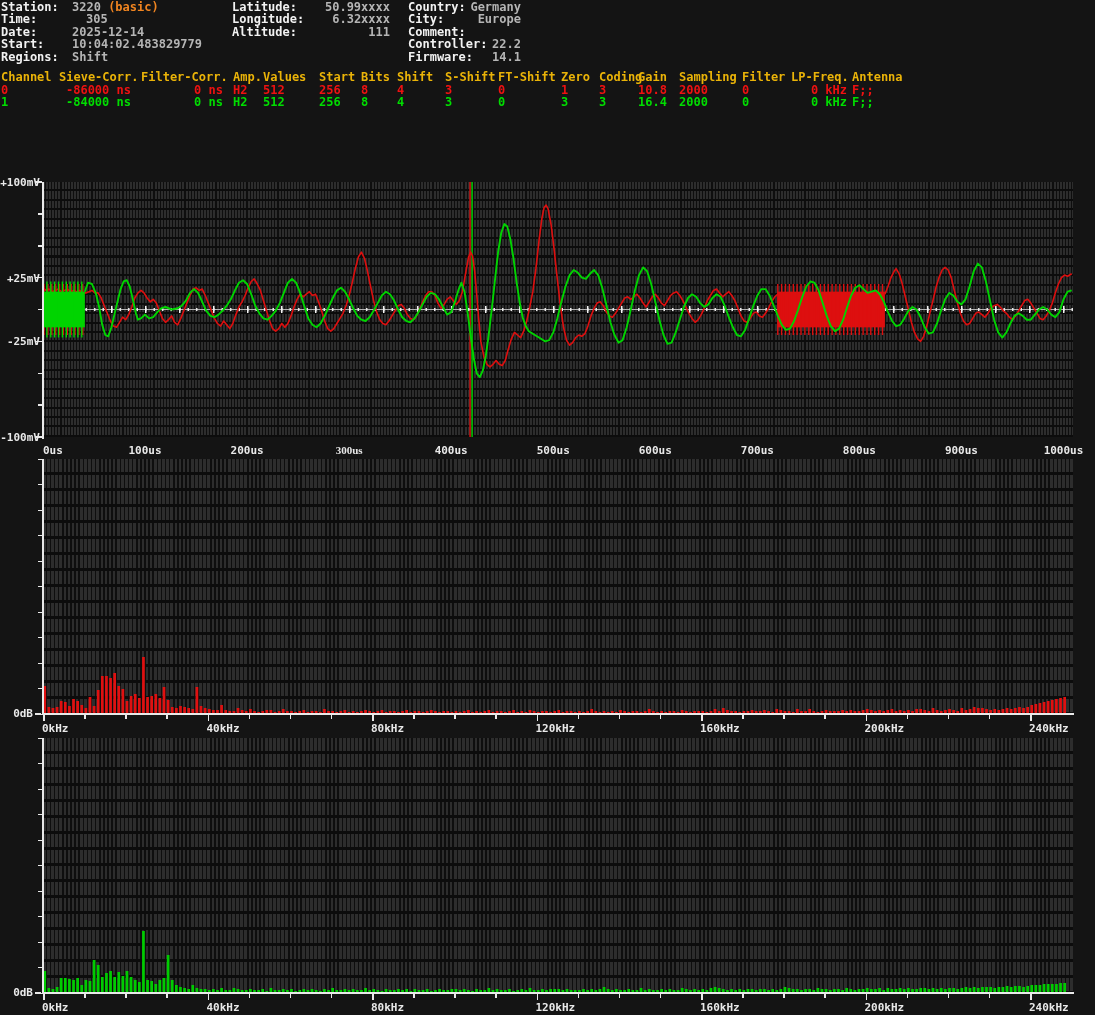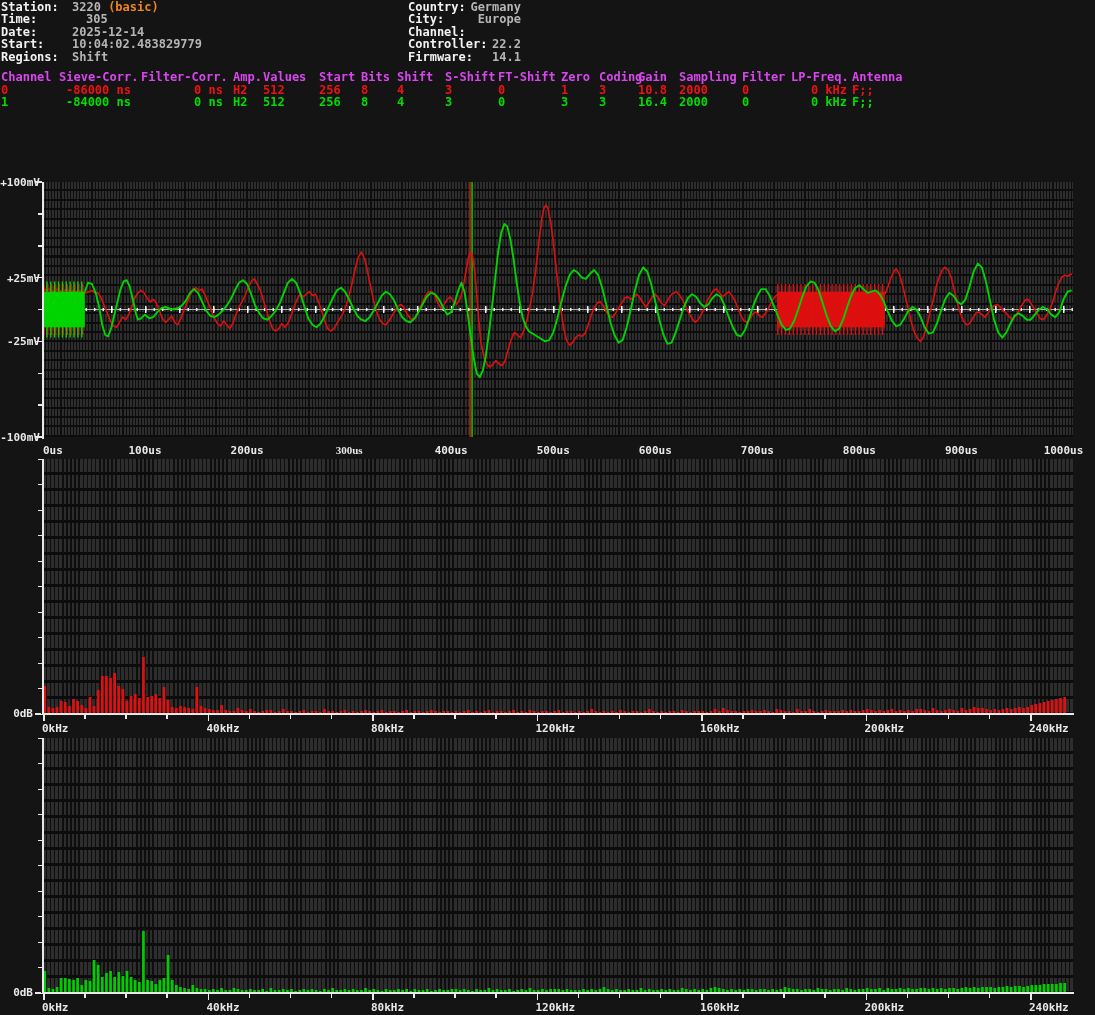--- a/index.html
+++ b/index.html
@@ -15,21 +15,21 @@
   #hcol1 .hlabel{display:inline-block;width:71px;}
   .hval{color:#b5b5b5;}
   .posr .hlabel{position:absolute;left:0;}
   .posr .hval{position:absolute;right:0;}
   .badge{color:#ef8420;}
   .indent{padding-left:14px;}
   
   #chan-table{position:absolute;left:1px;top:71px;font-size:12px;}
   .trow{display:flex;height:12.6px;line-height:12.6px;white-space:pre;}
   .tcell{display:inline-block;box-sizing:border-box;overflow:visible;}
-  .thead{color:#d946ef;}
+  .thead{color:#eab308;}
   
   .gridwave{position:absolute;left:43px;width:1030px;height:255px;background-color:#0e0e0e;
     background-image:
       repeating-linear-gradient(to bottom, rgba(0,0,0,0) 0 7.4px, #0c0c0c 7.4px 9.44px),
       repeating-linear-gradient(to right, #2d2d2d 0 2px, rgba(0,0,0,0) 2px 3.1px);}
   .gridspec{position:absolute;left:43px;width:1030px;height:255px;background-color:#0e0e0e;
     background-image:
       repeating-linear-gradient(to bottom, rgba(0,0,0,0) 0 13.4px, #0c0c0c 13.4px 16px),
       repeating-linear-gradient(to right, #2d2d2d 0 2.6px, rgba(0,0,0,0) 2.6px 4.11px);}
   .gridwave svg,.gridspec svg{position:absolute;left:0;top:0;}
@@ -43,25 +43,30 @@
 <div id="app">
 
   <div id="hcol1" class="hcol">
     <div class="hrow"><span class="hlabel">Station:</span><span class="hval">3220</span><span class="badge"> </span><span class="badge">(basic)</span></div>
     <div class="hrow"><span class="hlabel">Time:</span><span class="hval indent">305</span></div>
     <div class="hrow"><span class="hlabel">Date:</span><span class="hval">2025-12-14</span></div>
     <div class="hrow"><span class="hlabel">Start:</span><span class="hval">10:04:02.483829779</span></div>
     <div class="hrow"><span class="hlabel">Regions:</span><span class="hval">Shift</span></div>
   </div>
 
+  <div id="hcol2" class="hcol">
+    <div class="hrow posr"><span class="hlabel">Latitude:</span><span class="hval">50.99xxxx</span></div>
+    <div class="hrow posr"><span class="hlabel">Longitude:</span><span class="hval">6.32xxxx</span></div>
+    <div class="hrow posr"><span class="hlabel">Altitude:</span><span class="hval">111</span></div>
+  </div>
 
   <div id="hcol3" class="hcol">
     <div class="hrow posr"><span class="hlabel">Country:</span><span class="hval">Germany</span></div>
     <div class="hrow posr"><span class="hlabel">City:</span><span class="hval">Europe</span></div>
-    <div class="hrow posr"><span class="hlabel">Channel:</span><span class="hval"></span></div>
+    <div class="hrow posr"><span class="hlabel">Comment:</span><span class="hval"></span></div>
     <div class="hrow posr"><span class="hlabel">Controller:</span><span class="hval">22.2</span></div>
     <div class="hrow posr"><span class="hlabel">Firmware:</span><span class="hval">14.1</span></div>
   </div>
 
   <div id="chan-table">
       <div class="trow"><span class="tcell thead" style="width: 58px; text-align: left; padding-left: 0px; padding-right: 0px;">Channel</span><span class="tcell thead" style="width: 82px; text-align: right; padding-left: 0px; padding-right: 10px;">Sieve-Corr.</span><span class="tcell thead" style="width: 92px; text-align: right; padding-left: 0px; padding-right: 10px;">Filter-Corr.</span><span class="tcell thead" style="width: 30px; text-align: left; padding-left: 0px; padding-right: 0px;">Amp.</span><span class="tcell thead" style="width: 56px; text-align: left; padding-left: 0px; padding-right: 0px;">Values</span><span class="tcell thead" style="width: 42px; text-align: left; padding-left: 0px; padding-right: 0px;">Start</span><span class="tcell thead" style="width: 36px; text-align: left; padding-left: 0px; padding-right: 0px;">Bits</span><span class="tcell thead" style="width: 41px; text-align: left; padding-left: 0px; padding-right: 0px;">Shift</span><span class="tcell thead" style="width: 53px; text-align: left; padding-left: 7px; padding-right: 0px;">S-Shift</span><span class="tcell thead" style="width: 63px; text-align: left; padding-left: 7px; padding-right: 0px;">FT-Shift</span><span class="tcell thead" style="width: 39px; text-align: left; padding-left: 7px; padding-right: 0px;">Zero</span><span class="tcell thead" style="width: 45px; text-align: left; padding-left: 6px; padding-right: 0px;">Coding</span><span class="tcell thead" style="width: 41px; text-align: right; padding-left: 0px; padding-right: 12px;">Gain</span><span class="tcell thead" style="width: 63px; text-align: left; padding-left: 0px; padding-right: 0px;">Sampling</span><span class="tcell thead" style="width: 49px; text-align: left; padding-left: 0px; padding-right: 0px;">Filter</span><span class="tcell thead" style="width: 61px; text-align: right; padding-left: 0px; padding-right: 5px;">LP-Freq.</span><span class="tcell thead" style="width: 100px; text-align: left; padding-left: 0px; padding-right: 0px;">Antenna</span></div>
       <div class="trow" style="color: rgb(238, 17, 17);"><span class="tcell" style="width: 58px; text-align: left; padding-left: 0px; padding-right: 0px;">0</span><span class="tcell" style="width: 82px; text-align: right; padding-left: 0px; padding-right: 10px;">-86000 ns</span><span class="tcell" style="width: 92px; text-align: right; padding-left: 0px; padding-right: 10px;">0 ns</span><span class="tcell" style="width: 30px; text-align: left; padding-left: 0px; padding-right: 0px;">H2</span><span class="tcell" style="width: 56px; text-align: left; padding-left: 0px; padding-right: 0px;">512</span><span class="tcell" style="width: 42px; text-align: left; padding-left: 0px; padding-right: 0px;">256</span><span class="tcell" style="width: 36px; text-align: left; padding-left: 0px; padding-right: 0px;">8</span><span class="tcell" style="width: 41px; text-align: left; padding-left: 0px; padding-right: 0px;">4</span><span class="tcell" style="width: 53px; text-align: left; padding-left: 7px; padding-right: 0px;">3</span><span class="tcell" style="width: 63px; text-align: left; padding-left: 7px; padding-right: 0px;">0</span><span class="tcell" style="width: 39px; text-align: left; padding-left: 7px; padding-right: 0px;">1</span><span class="tcell" style="width: 45px; text-align: left; padding-left: 6px; padding-right: 0px;">3</span><span class="tcell" style="width: 41px; text-align: right; padding-left: 0px; padding-right: 12px;">10.8</span><span class="tcell" style="width: 63px; text-align: left; padding-left: 0px; padding-right: 0px;">2000</span><span class="tcell" style="width: 49px; text-align: left; padding-left: 0px; padding-right: 0px;">0</span><span class="tcell" style="width: 61px; text-align: right; padding-left: 0px; padding-right: 5px;">0 kHz</span><span class="tcell" style="width: 100px; text-align: left; padding-left: 0px; padding-right: 0px;">F;;</span></div>
       <div class="trow" style="color: rgb(0, 221, 0);"><span class="tcell" style="width: 58px; text-align: left; padding-left: 0px; padding-right: 0px;">1</span><span class="tcell" style="width: 82px; text-align: right; padding-left: 0px; padding-right: 10px;">-84000 ns</span><span class="tcell" style="width: 92px; text-align: right; padding-left: 0px; padding-right: 10px;">0 ns</span><span class="tcell" style="width: 30px; text-align: left; padding-left: 0px; padding-right: 0px;">H2</span><span class="tcell" style="width: 56px; text-align: left; padding-left: 0px; padding-right: 0px;">512</span><span class="tcell" style="width: 42px; text-align: left; padding-left: 0px; padding-right: 0px;">256</span><span class="tcell" style="width: 36px; text-align: left; padding-left: 0px; padding-right: 0px;">8</span><span class="tcell" style="width: 41px; text-align: left; padding-left: 0px; padding-right: 0px;">4</span><span class="tcell" style="width: 53px; text-align: left; padding-left: 7px; padding-right: 0px;">3</span><span class="tcell" style="width: 63px; text-align: left; padding-left: 7px; padding-right: 0px;">0</span><span class="tcell" style="width: 39px; text-align: left; padding-left: 7px; padding-right: 0px;">3</span><span class="tcell" style="width: 45px; text-align: left; padding-left: 6px; padding-right: 0px;">3</span><span class="tcell" style="width: 41px; text-align: right; padding-left: 0px; padding-right: 12px;">16.4</span><span class="tcell" style="width: 63px; text-align: left; padding-left: 0px; padding-right: 0px;">2000</span><span class="tcell" style="width: 49px; text-align: left; padding-left: 0px; padding-right: 0px;">0</span><span class="tcell" style="width: 61px; text-align: right; padding-left: 0px; padding-right: 5px;">0 kHz</span><span class="tcell" style="width: 100px; text-align: left; padding-left: 0px; padding-right: 0px;">F;;</span></div>
     </div>
 

